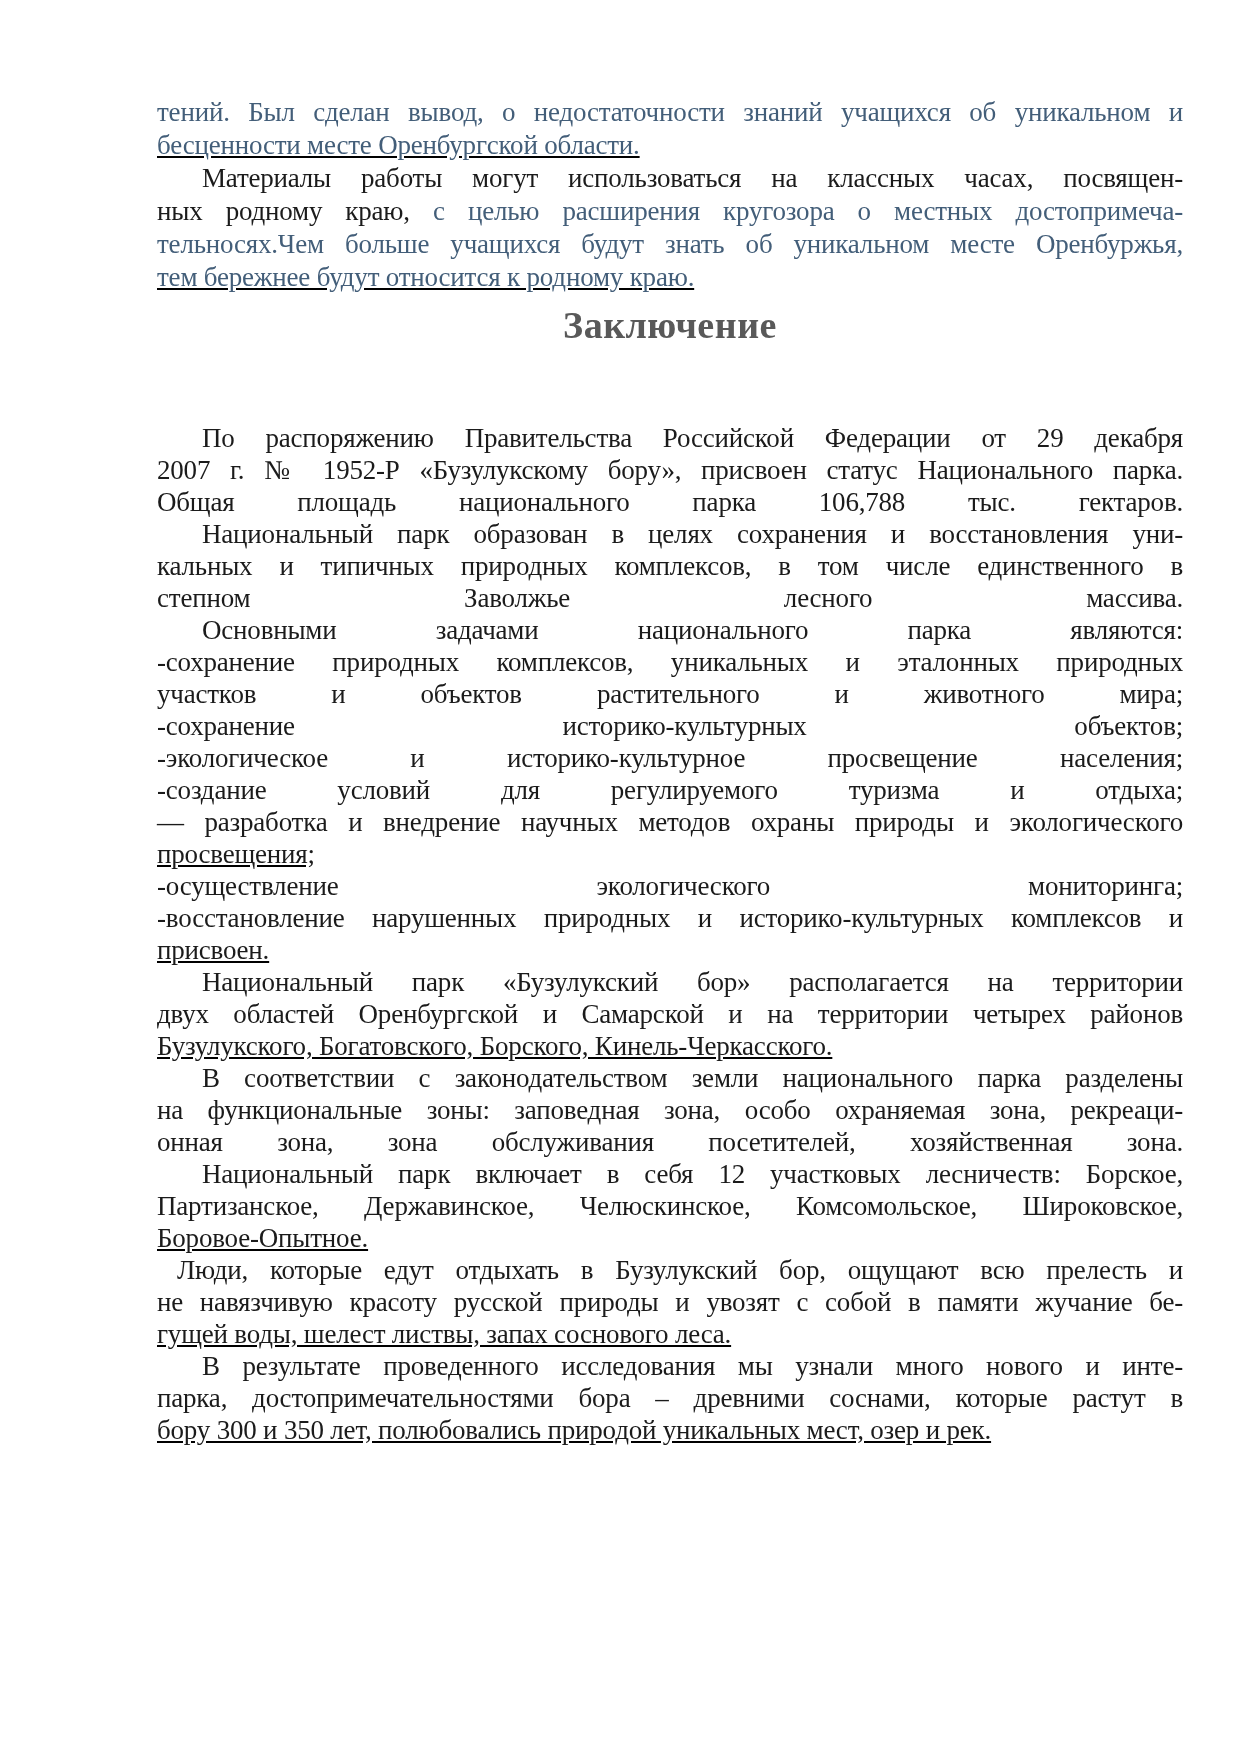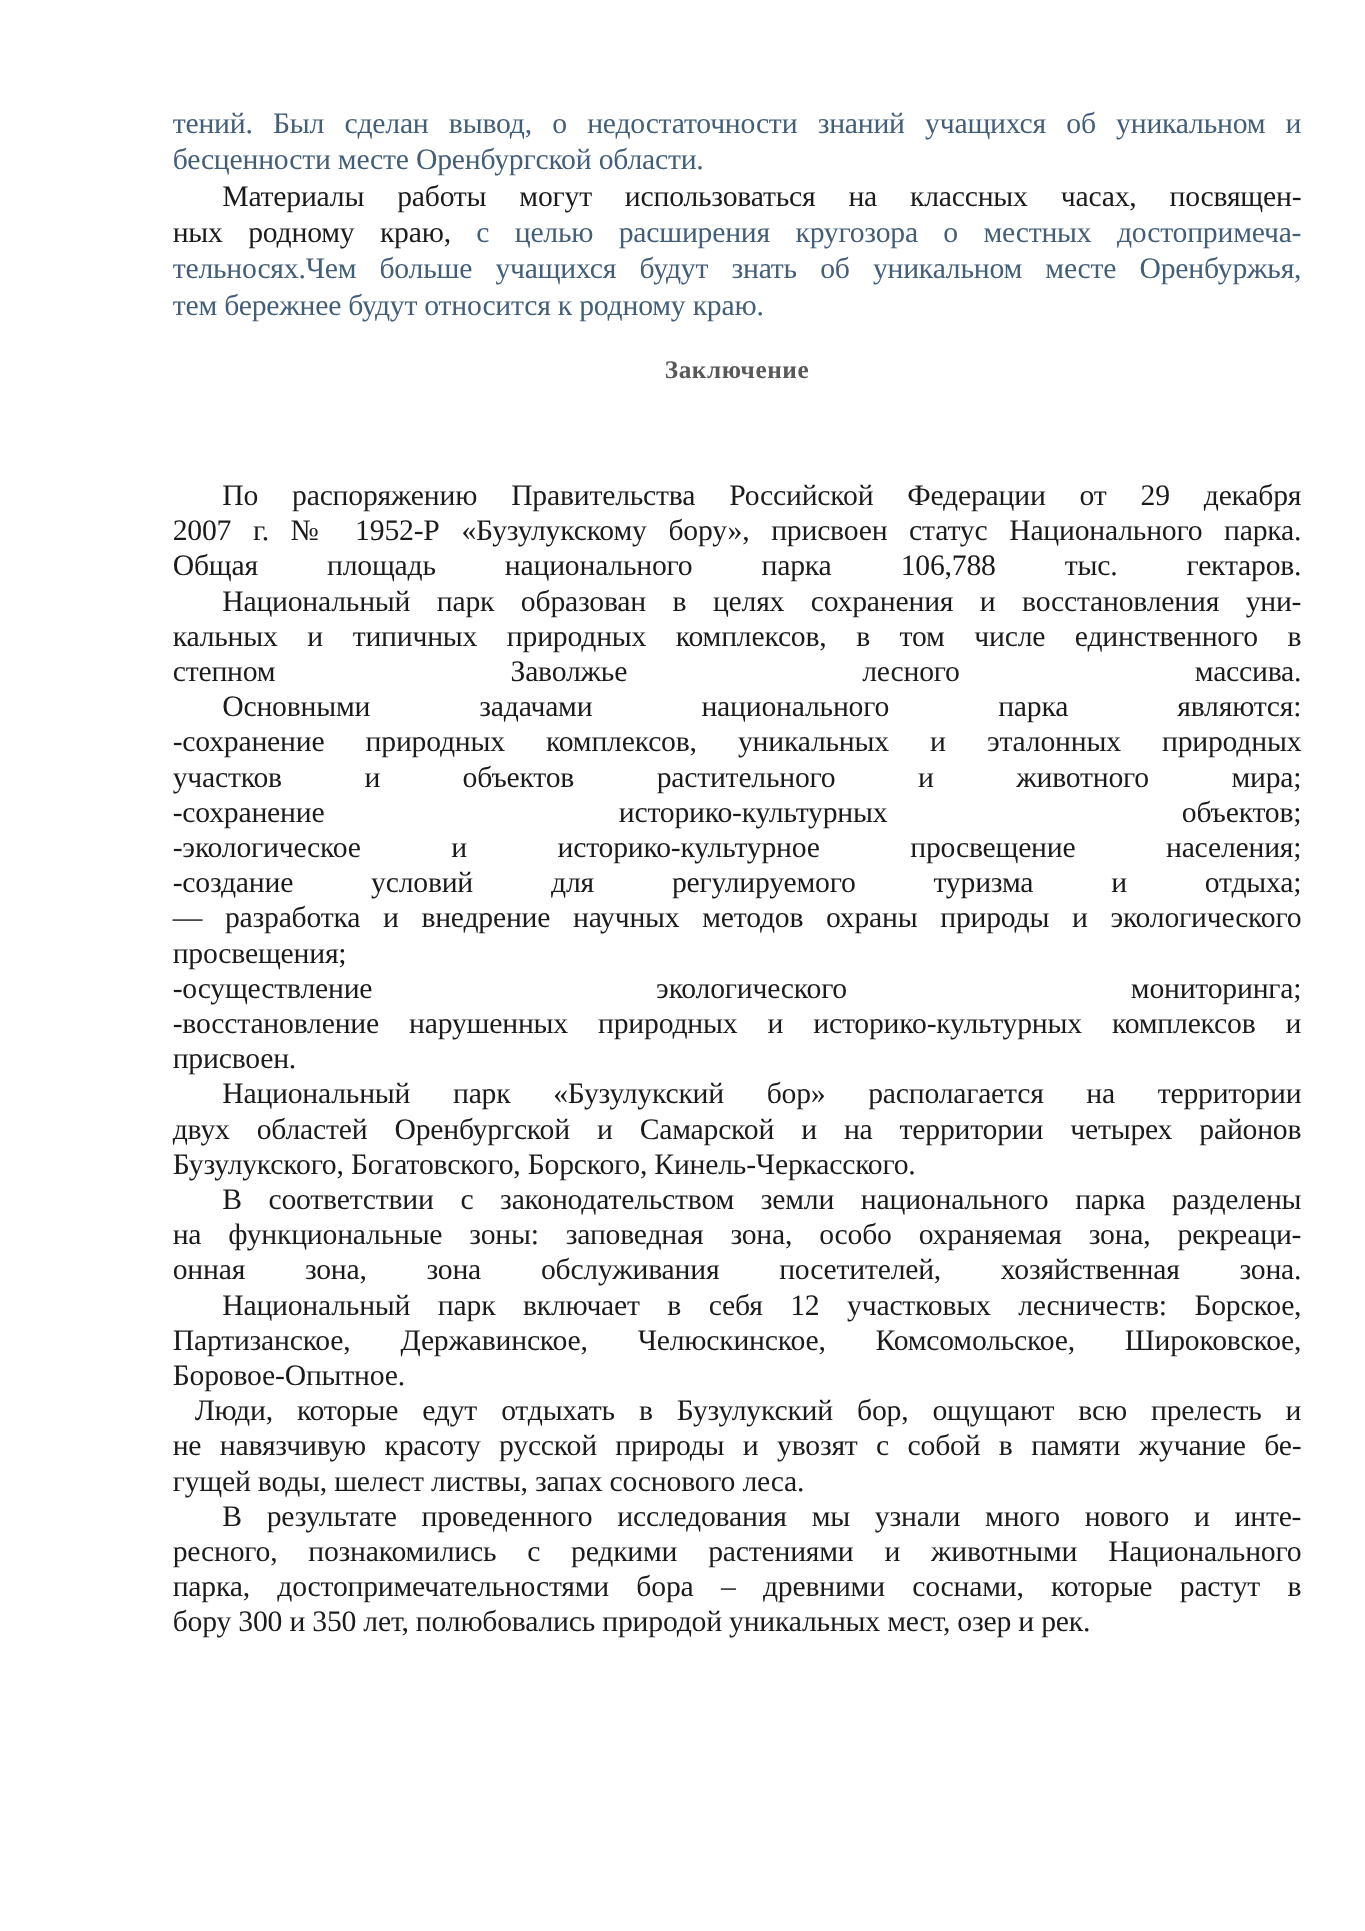--- a/index.html
+++ b/index.html
@@ -22,30 +22,30 @@
     width: 1026px;
   }
   .line {
     text-align: justify;
     text-align-last: justify;
     font-size: 27px;
     letter-spacing: -0.2px;
   }
   .intro .line { line-height: 33px; }
   .bodytext .line { line-height: 32px; }
-  .line.end { text-align-last: left; }
+  .line.end { text-align-last: left; text-decoration: underline; }
   .line.indent-std { text-indent: 45px; }
   .line.indent-sm { text-indent: 20px; }
   .c-accent { color: var(--accent, #435e79); }
   .c-body { color: var(--body, #1b1b1b); }
   .heading {
-    margin-top: 26px;
+    margin-top: 14px;
     text-align: center;
     font-weight: bold;
-    font-size: 23px;
+    font-size: 38px;
     line-height: 34px;
     color: var(--heading, #595959);
     letter-spacing: 0.5px;
   }
   .bodytext { margin-top: 80px; }
   .page-number {
     position: absolute;
     left: 157px;
     top: 1568px;
     width: 1026px;
@@ -92,19 +92,18 @@
         <div class="line indent-std"><span class="c-body">В соответствии с законодательством земли национального парка разделены</span></div>
         <div class="line"><span class="c-body">на функциональные зоны: заповедная зона, особо охраняемая зона, рекреаци-</span></div>
         <div class="line"><span class="c-body">онная зона, зона обслуживания посетителей, хозяйственная зона.</span></div>
         <div class="line indent-std"><span class="c-body">Национальный парк включает в себя 12 участковых лесничеств: Борское,</span></div>
         <div class="line"><span class="c-body">Партизанское, Державинское, Челюскинское, Комсомольское, Широковское,</span></div>
         <div class="line end"><span class="c-body">Боровое-Опытное.</span></div>
         <div class="line indent-sm"><span class="c-body">Люди, которые едут отдыхать в Бузулукский бор, ощущают всю прелесть и</span></div>
         <div class="line"><span class="c-body">не навязчивую красоту русской природы и увозят с собой в памяти жучание бе-</span></div>
         <div class="line end"><span class="c-body">гущей воды, шелест листвы, запах соснового леса.</span></div>
         <div class="line indent-std"><span class="c-body">В результате проведенного исследования мы узнали много нового и инте-</span></div>
-        <div class="line"><span class="c-body">ресного, познакомились с редкими растениями и животными Национального</span></div>
         <div class="line"><span class="c-body">парка, достопримечательностями бора – древними соснами, которые растут в</span></div>
         <div class="line end"><span class="c-body">бору 300 и 350 лет, полюбовались природой уникальных мест, озер и рек.</span></div>
       </div>
   </div>
   <div class="page-number">29</div>
 </div>
 
 </body></html>

